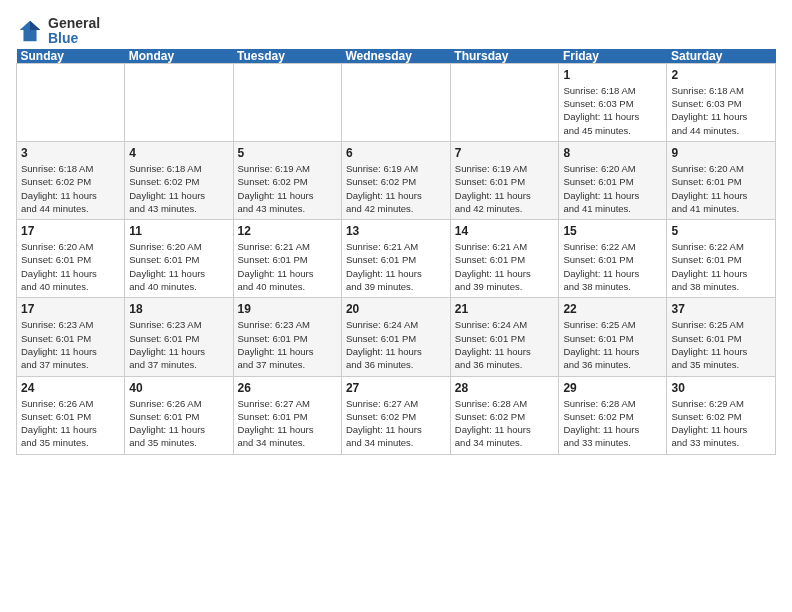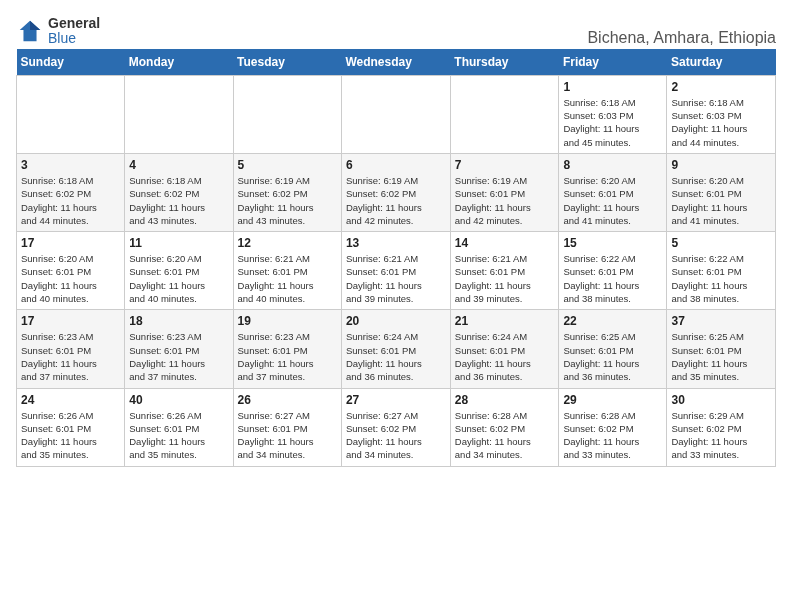--- a/index.html
+++ b/index.html
@@ -26,21 +26,21 @@
       flex-direction: column;
       line-height: 1.1;
     }
     .logo-general {
       font-size: 14px;
       font-weight: bold;
       color: #333;
     }
     .logo-blue {
       font-size: 14px;
-      font-weight: normal;
+      font-weight: bold;
       color: #2b6cb0;
     }
     .logo-icon {
       width: 28px;
       height: 28px;
     }
     .title-block {
       text-align: right;
     }
     .month-title {
@@ -54,21 +54,21 @@
       color: #555;
     }
     .calendar {
       width: 100%;
       border-collapse: collapse;
       font-size: 10px;
     }
     .calendar th {
       background: #2b6cb0;
       color: #fff;
-      padding: 6px 4px;
+      padding: 0 4px;
       text-align: left;
       font-size: 12px;
       font-weight: bold;
     }
     .calendar td {
       border: 1px solid #ccc;
       vertical-align: top;
       padding: 4px;
       width: 110px;
       min-height: 70px;
@@ -102,21 +102,20 @@
     <svg class="logo-icon" viewBox="0 0 30 30">
       <polygon points="15,4 26,14 22,14 22,26 8,26 8,14 4,14" fill="#2b6cb0"></polygon>
       <polygon points="15,4 26,14 15,14" fill="#1a4a8a"></polygon>
     </svg>
     <div class="logo-text">
       <span class="logo-general">General</span>
       <span class="logo-blue">Blue</span>
     </div>
   </div>
   <div class="title-block">
-    <div class="subtitle">Bichena, Amhara, Ethiopia</div>
   </div>
 </div>
 
 <table class="calendar">
   <thead>
     <tr>
     <th>Sunday</th>
         <th>Monday</th>
         <th>Tuesday</th>
         <th>Wednesday</th>

